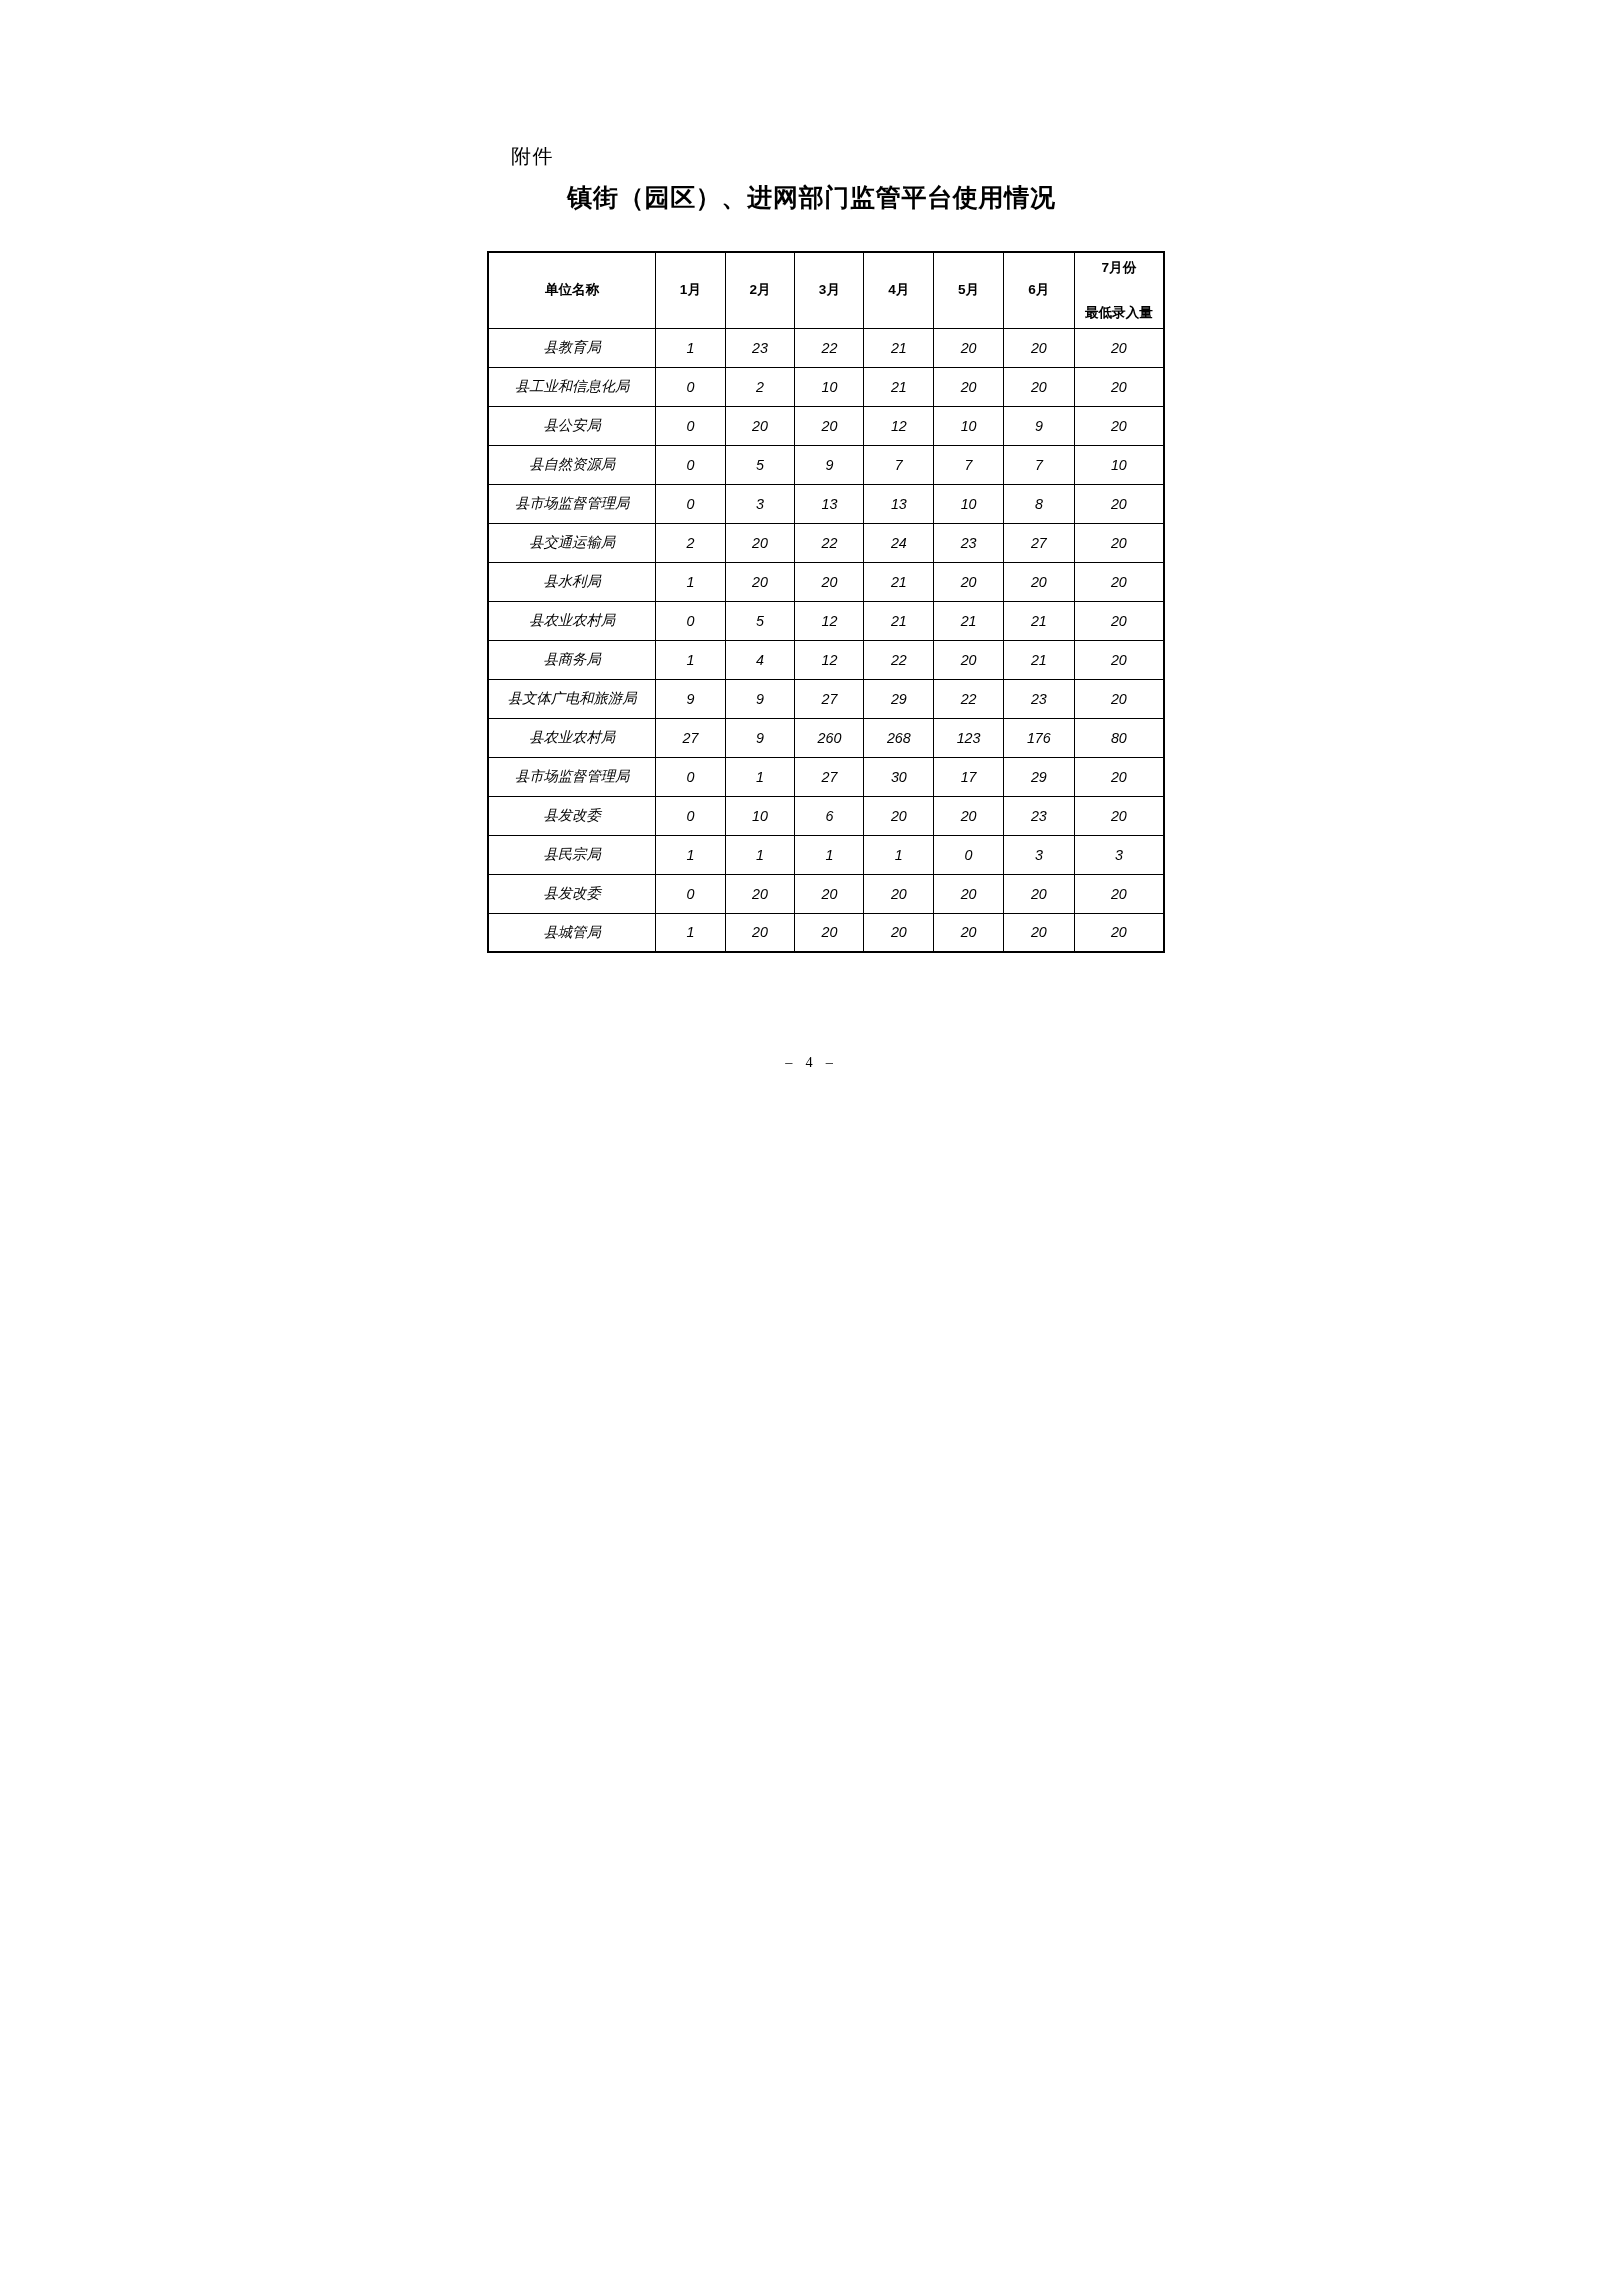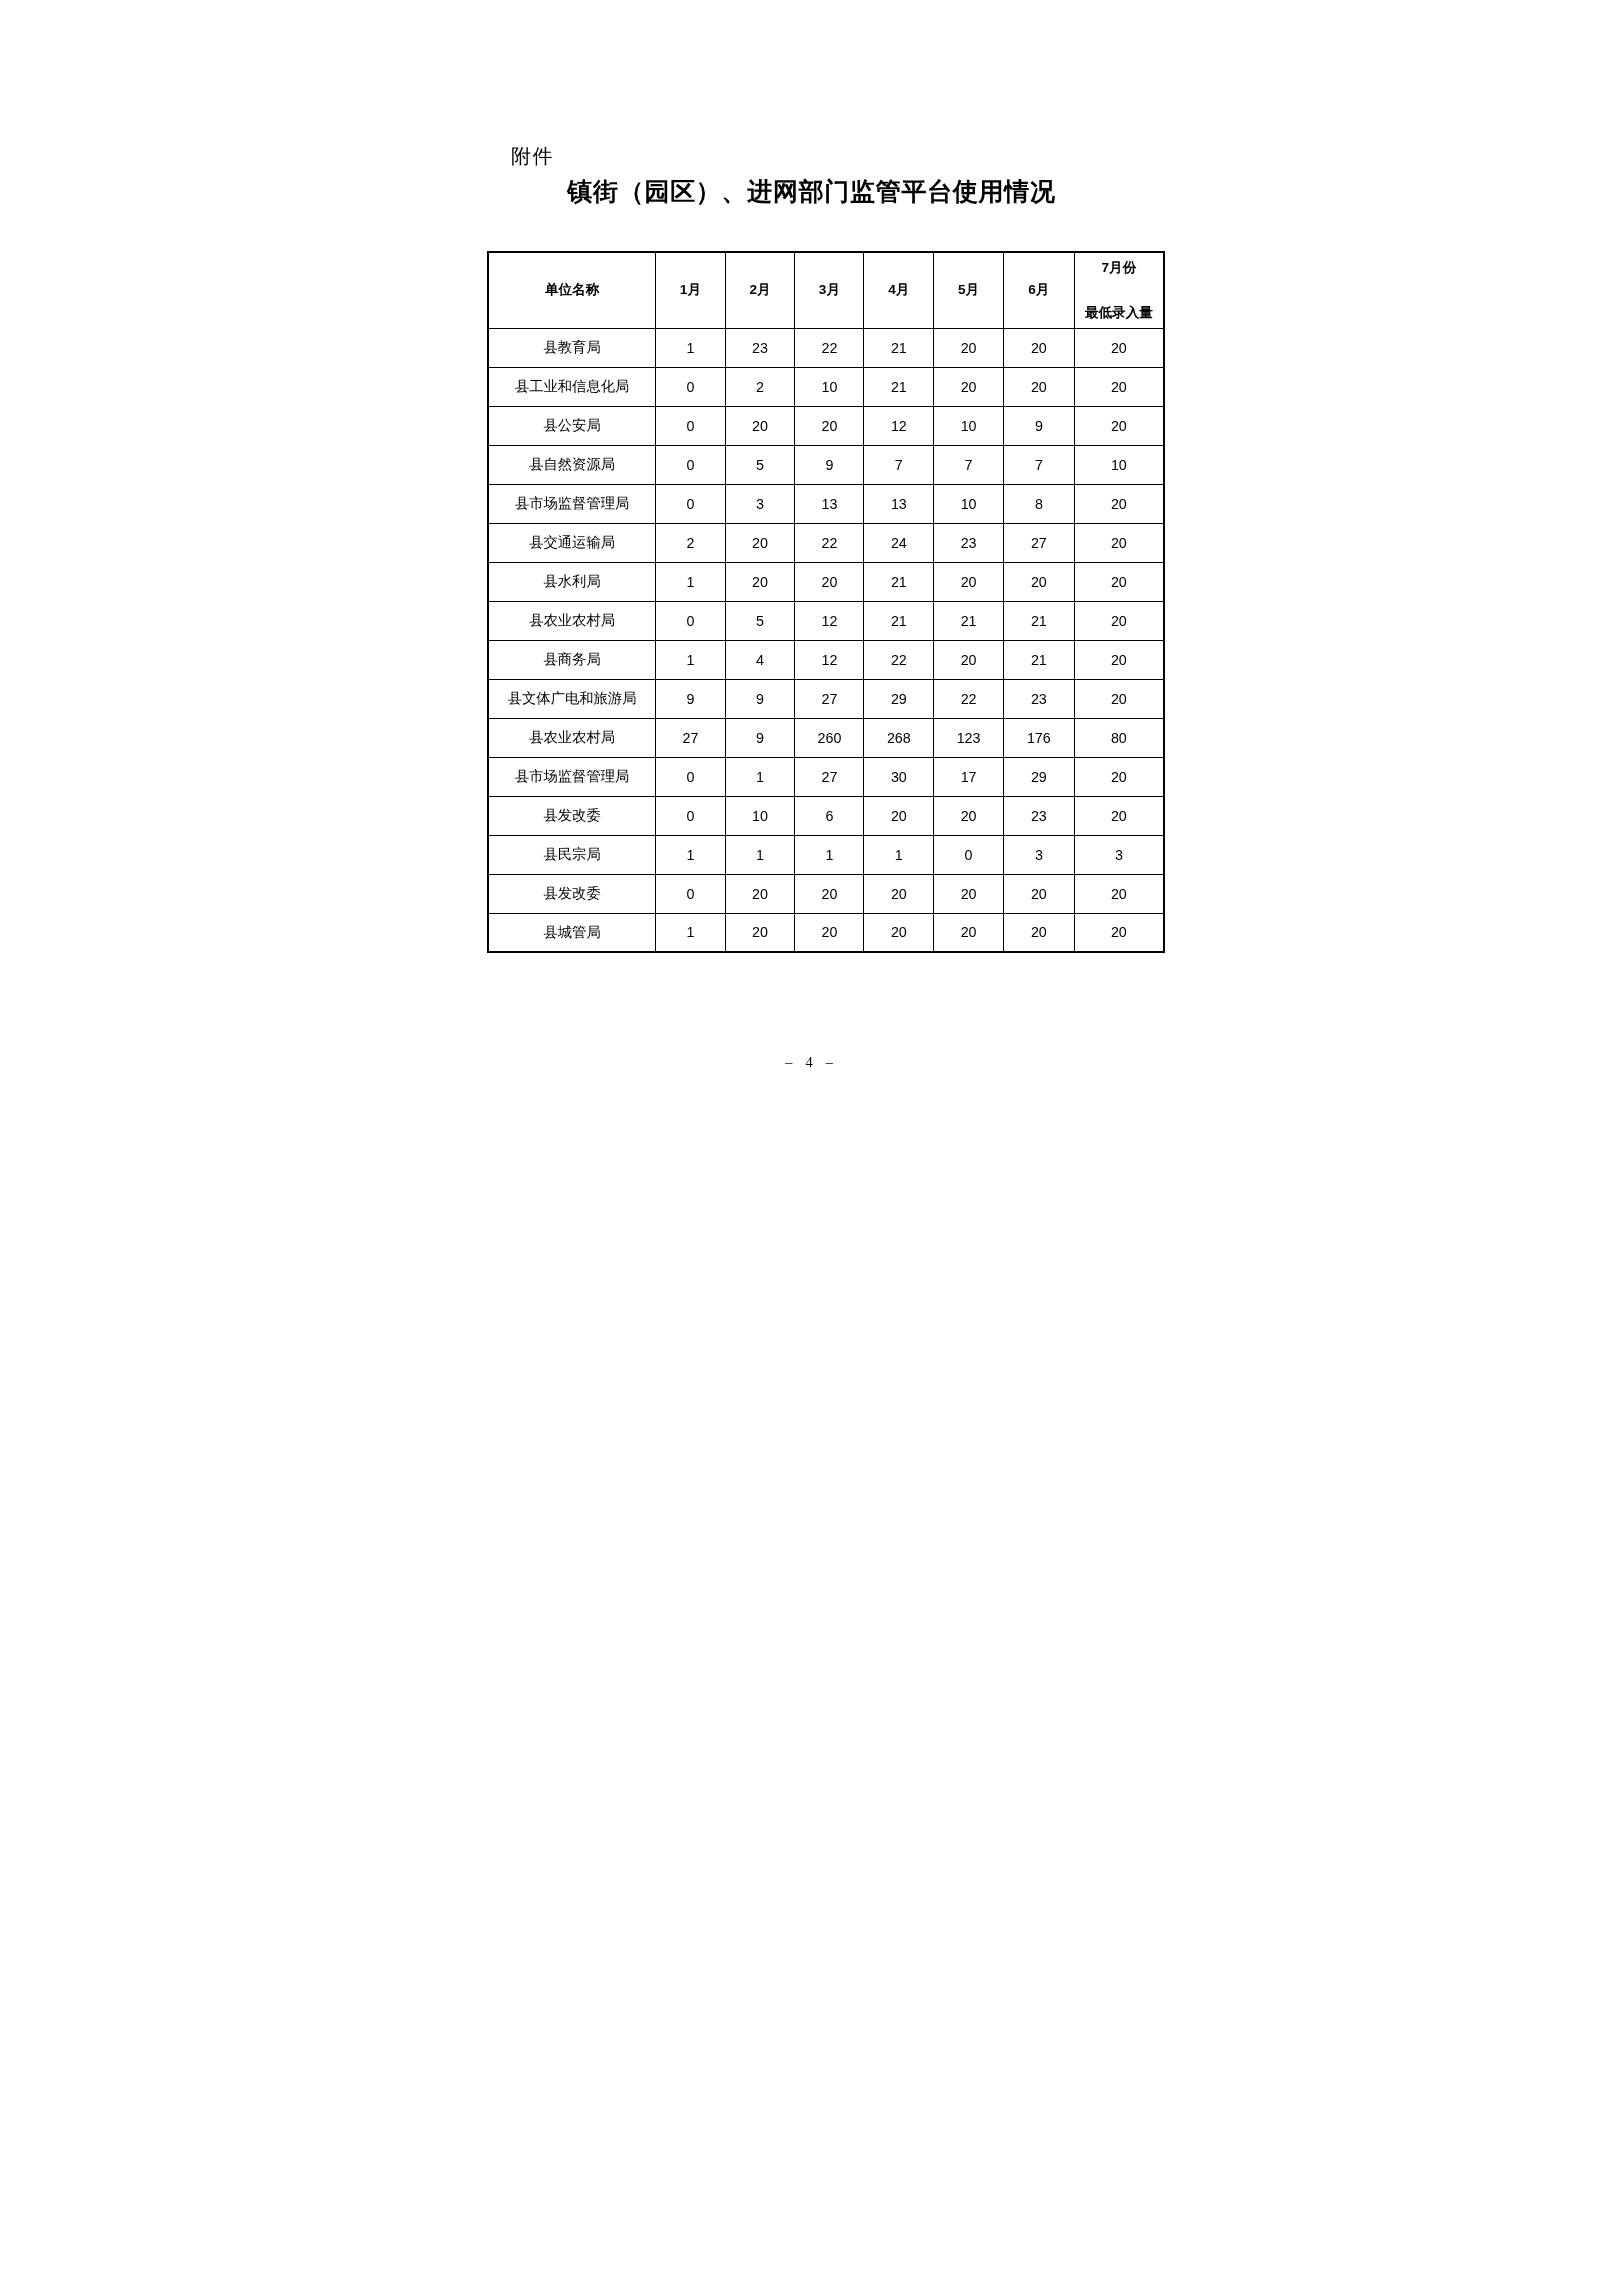--- a/index.html
+++ b/index.html
@@ -22,21 +22,21 @@
     top: 143px;
     font-family: Liberation Sans, sans-serif;
     font-size: 20px;
     letter-spacing: 1.4px;
     color: #000000;
     white-space: nowrap;
   }
   .doc-title {
     position: absolute;
     left: 0;
-    top: 175px;
+    top: 181px;
     width: 100%;
     text-align: center;
     font-family: "Liberation Serif", serif;
     font-weight: bold;
     font-size: 25px;
     letter-spacing: 0.7px;
     color: #000000;
     white-space: nowrap;
   }
   table.usage-table {
@@ -58,20 +58,21 @@
     text-align: center;
     vertical-align: middle;
     padding: 0;
     overflow: hidden;
   }
   table.usage-table thead tr {
     height: 76px;
   }
   table.usage-table tbody tr {
     height: 39px;
+    font-style: italic;
   }
   table.usage-table th {
     font-size: 13.6px;
     font-weight: bold;
     color: #000000;
   }
   table.usage-table td {
     font-size: 14.3px;
     font-weight: normal;
     color: #000000;

